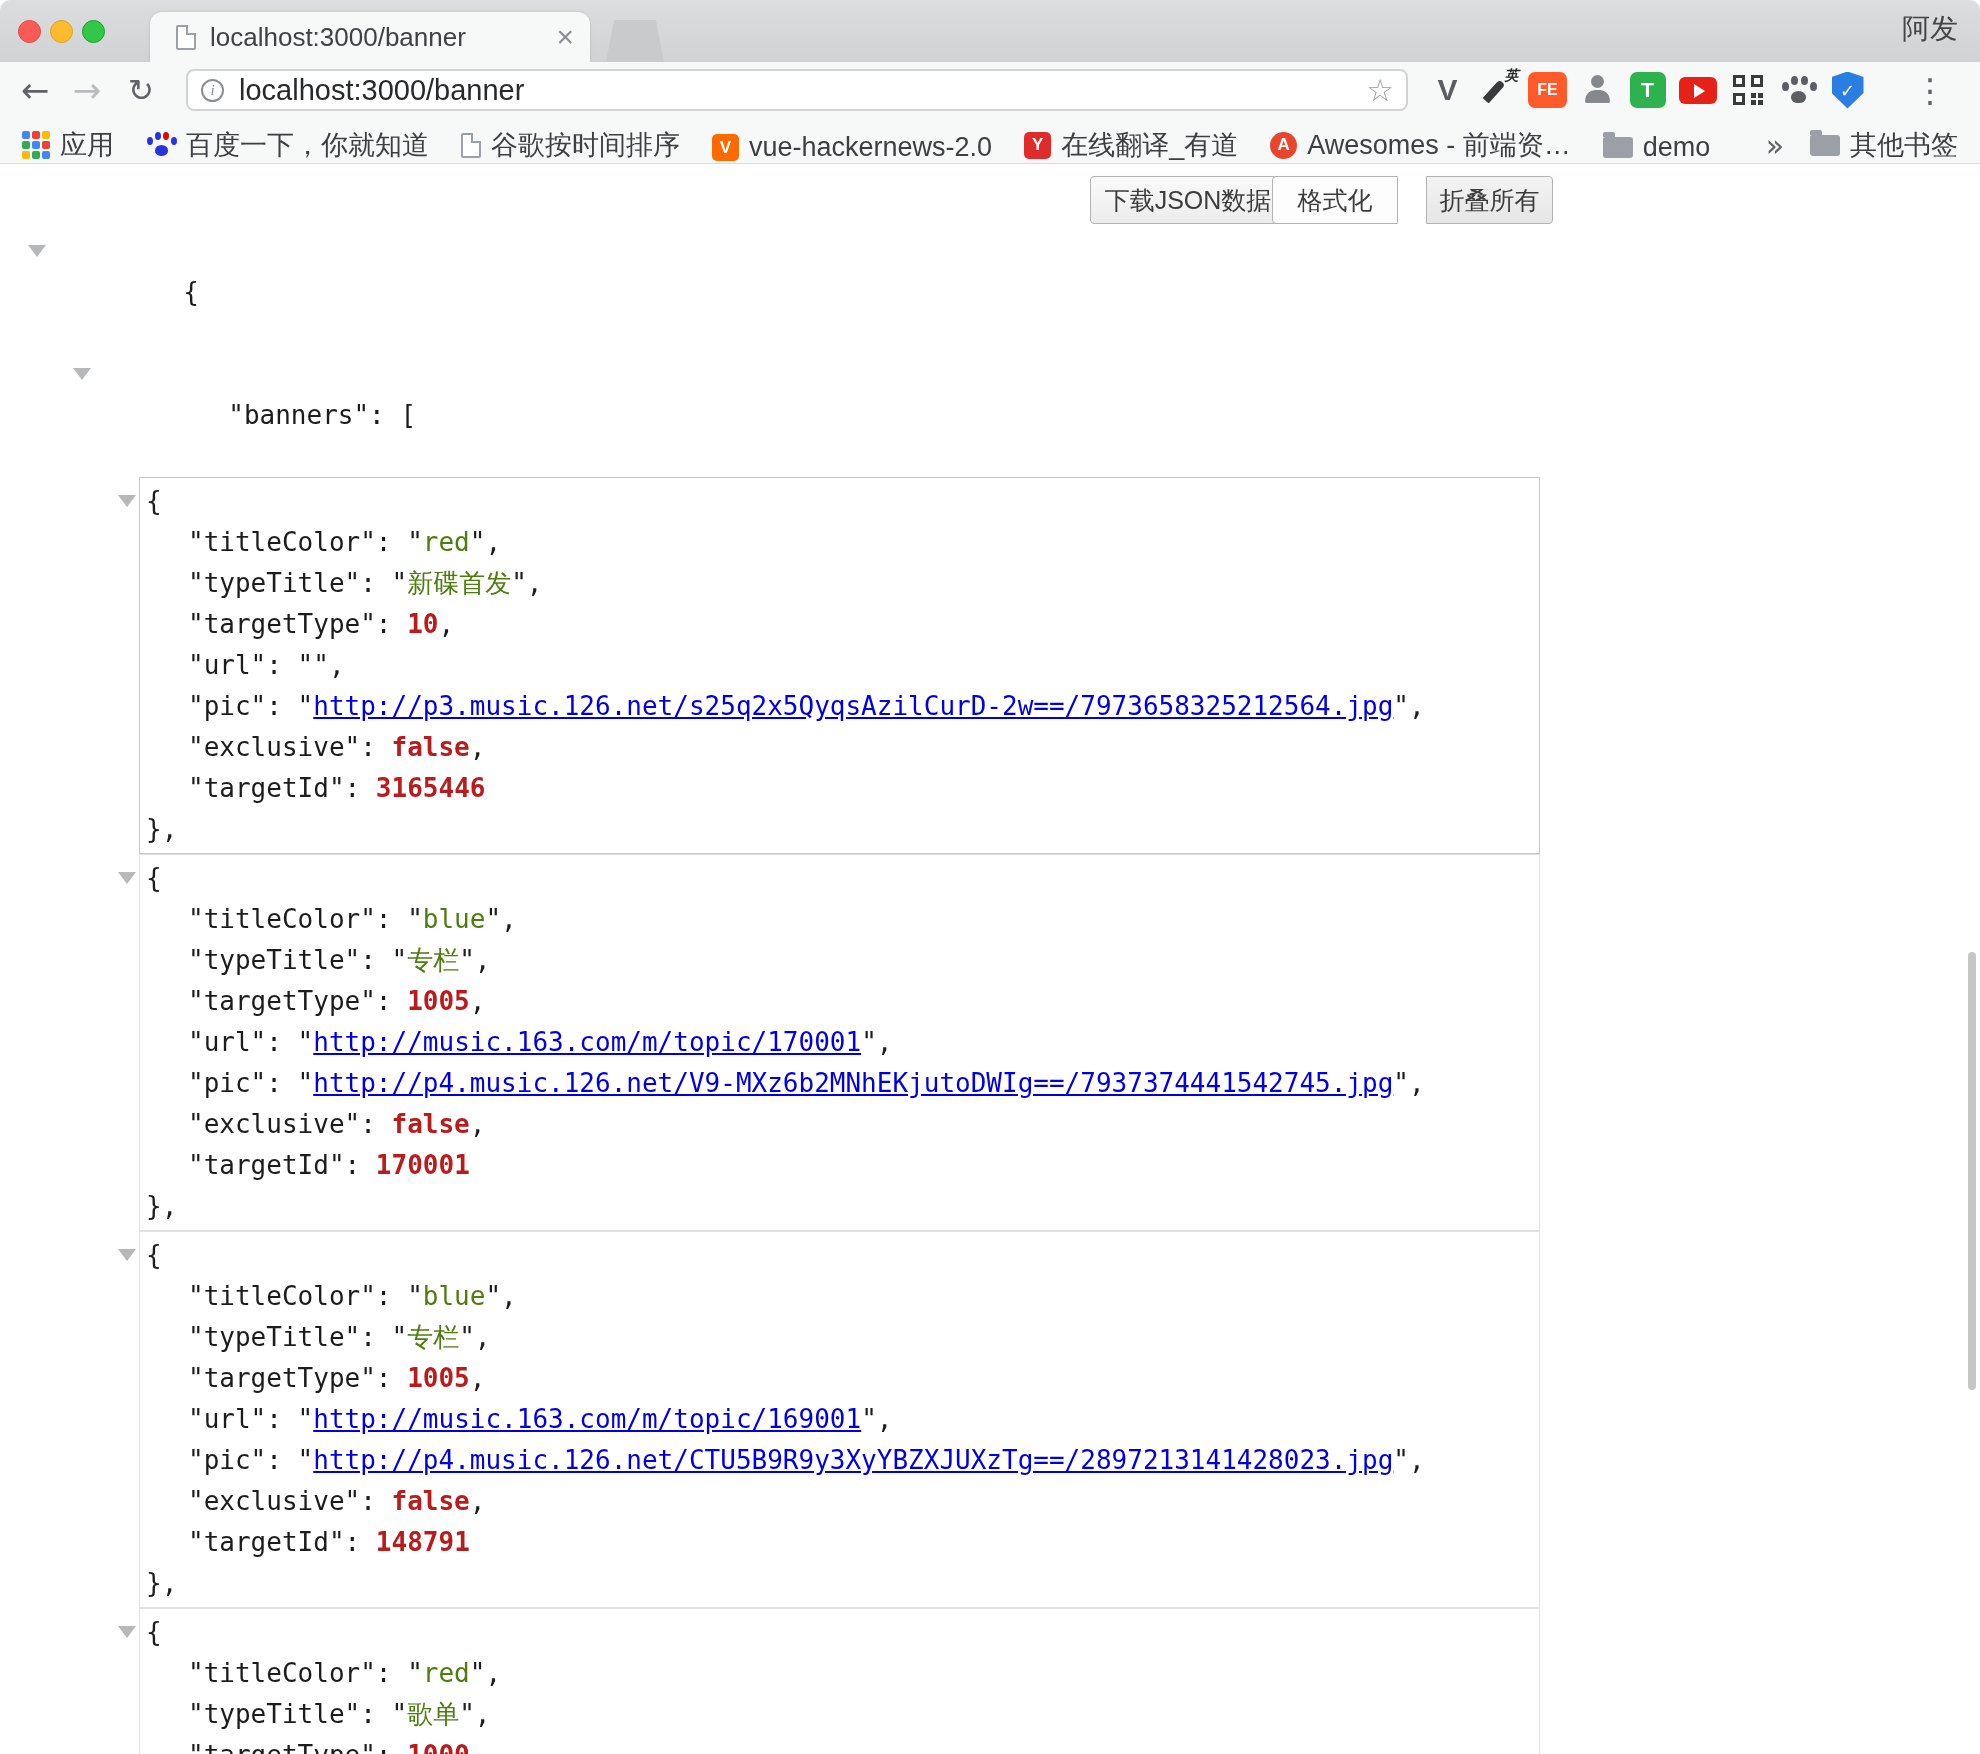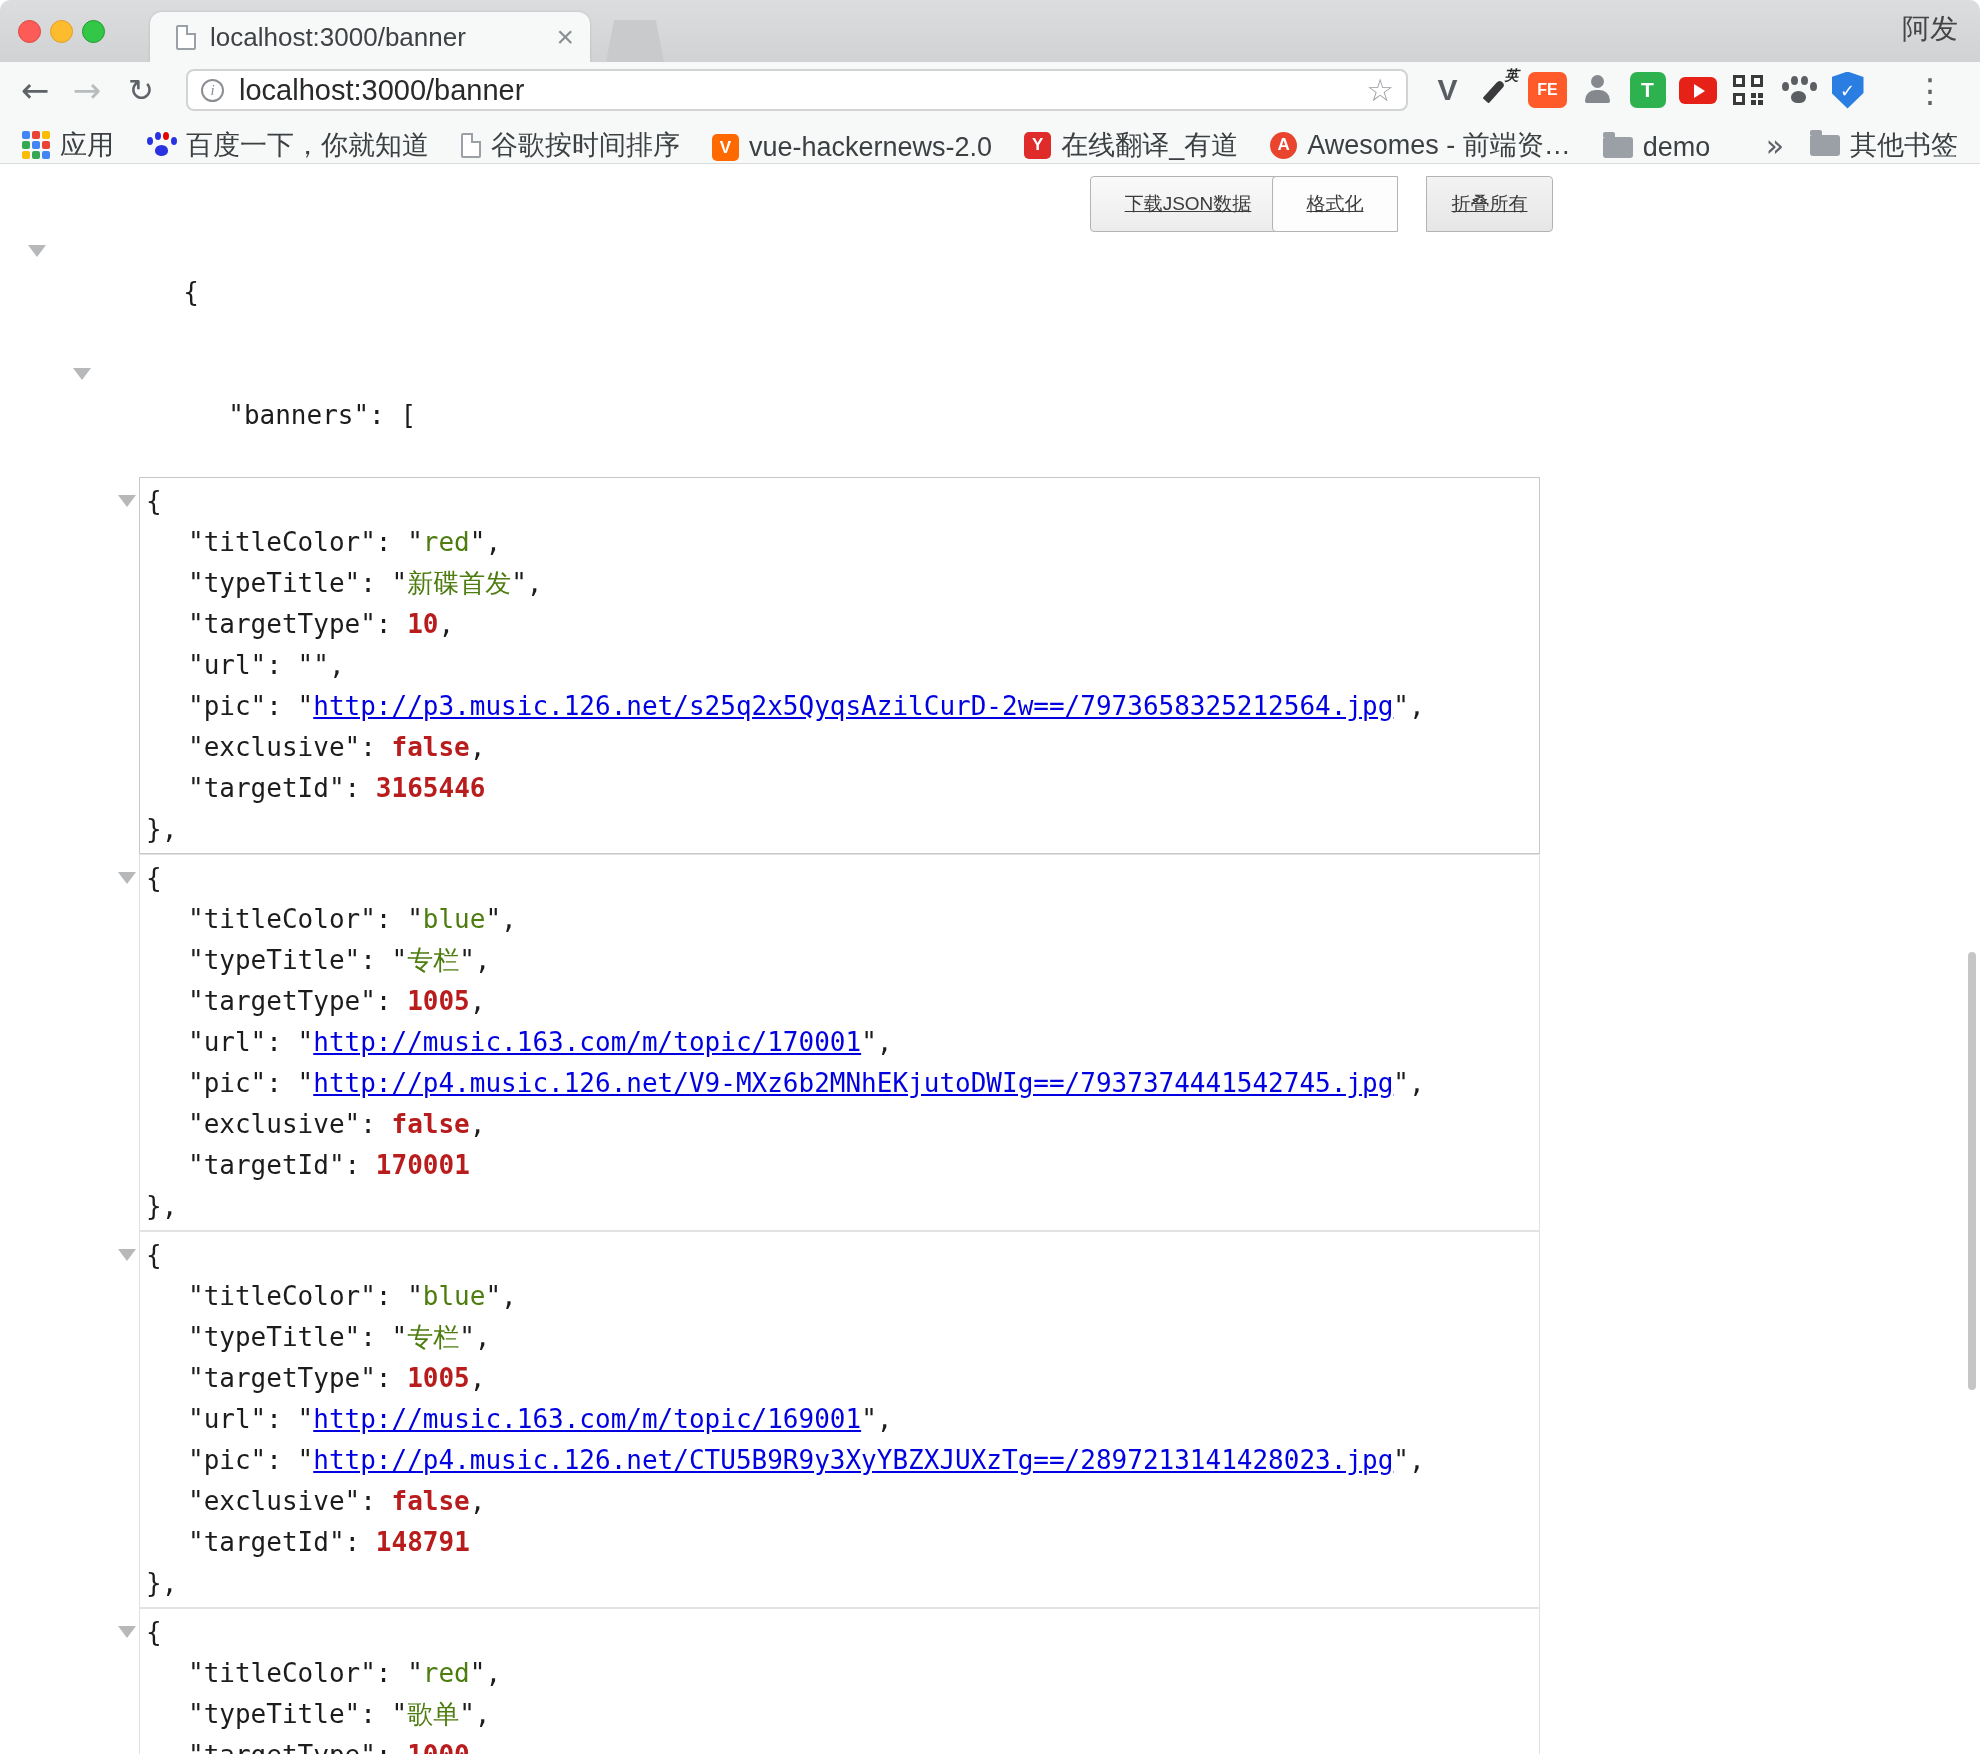--- a/index.html
+++ b/index.html
@@ -64,21 +64,21 @@
   .ic-sq { width:27px; height:27px; border-radius:5px; color:#fff; font-weight:bold; font-size:17px; display:flex; align-items:center; justify-content:center; }
   .v-sq { background:#ff6a00; }
   .y-sq { background:#e02b2b; }
   .a-circ { background:#e8442e; border-radius:50%; }
   .ic-folder { width:30px; height:21px; background:#9aa0a6; border-radius:2px 3px 3px 3px; position:relative; }
   .ic-folder:before { content:""; position:absolute; left:0; top:-5px; width:12px; height:5px; background:#9aa0a6; border-radius:2px 2px 0 0; }
   .bm .page-ic:after { background:#f7f8f8; }
 
   
   .page { position:absolute; left:0; top:164px; width:1980px; height:1590px; background:#fff; overflow:hidden; }
-  .btn { position:absolute; height:56px; border:1px solid #b3b3b3; background:linear-gradient(#fafafa,#ececec); font-size:19px; color:#3c3c3c; font-family:inherit; display:flex; align-items:center; justify-content:center; cursor:pointer;text-decoration:underline; }
+  .btn { position:absolute; height:48px; border:1px solid #b3b3b3; background:linear-gradient(#fafafa,#ececec); font-size:25px; color:#3c3c3c; font-family:inherit; display:flex; align-items:center; justify-content:center; cursor:pointer; }
   #btn-download { left:1090px; top:12px; width:196px; border-radius:4px; }
   #btn-format { left:1272px; top:12px; width:126px; background:#fdfdfd; border-radius:4px 0 0 4px; }
   #btn-collapse { left:1426px; top:12px; width:127px; background:linear-gradient(#f3f3f3,#e6e6e6); border-radius:0 4px 4px 0;text-align:right; }
 
   .json-tree { position:absolute; left:0; top:67px; width:1980px; font-family:"DejaVu Sans Mono","Liberation Mono",monospace; font-size:26px; line-height:41px; color:#1c1c1c; }
   .jrow { position:relative; white-space:pre; }
   .root-row { padding-left:58px; }
   .banners-row { padding-left:103px; }
   .tri { position:absolute; width:0; height:0; border-left:9px solid transparent; border-right:9px solid transparent; border-top:12px solid #b6b8ba; }
   .root-row .tri { left:28px; top:14px; }

